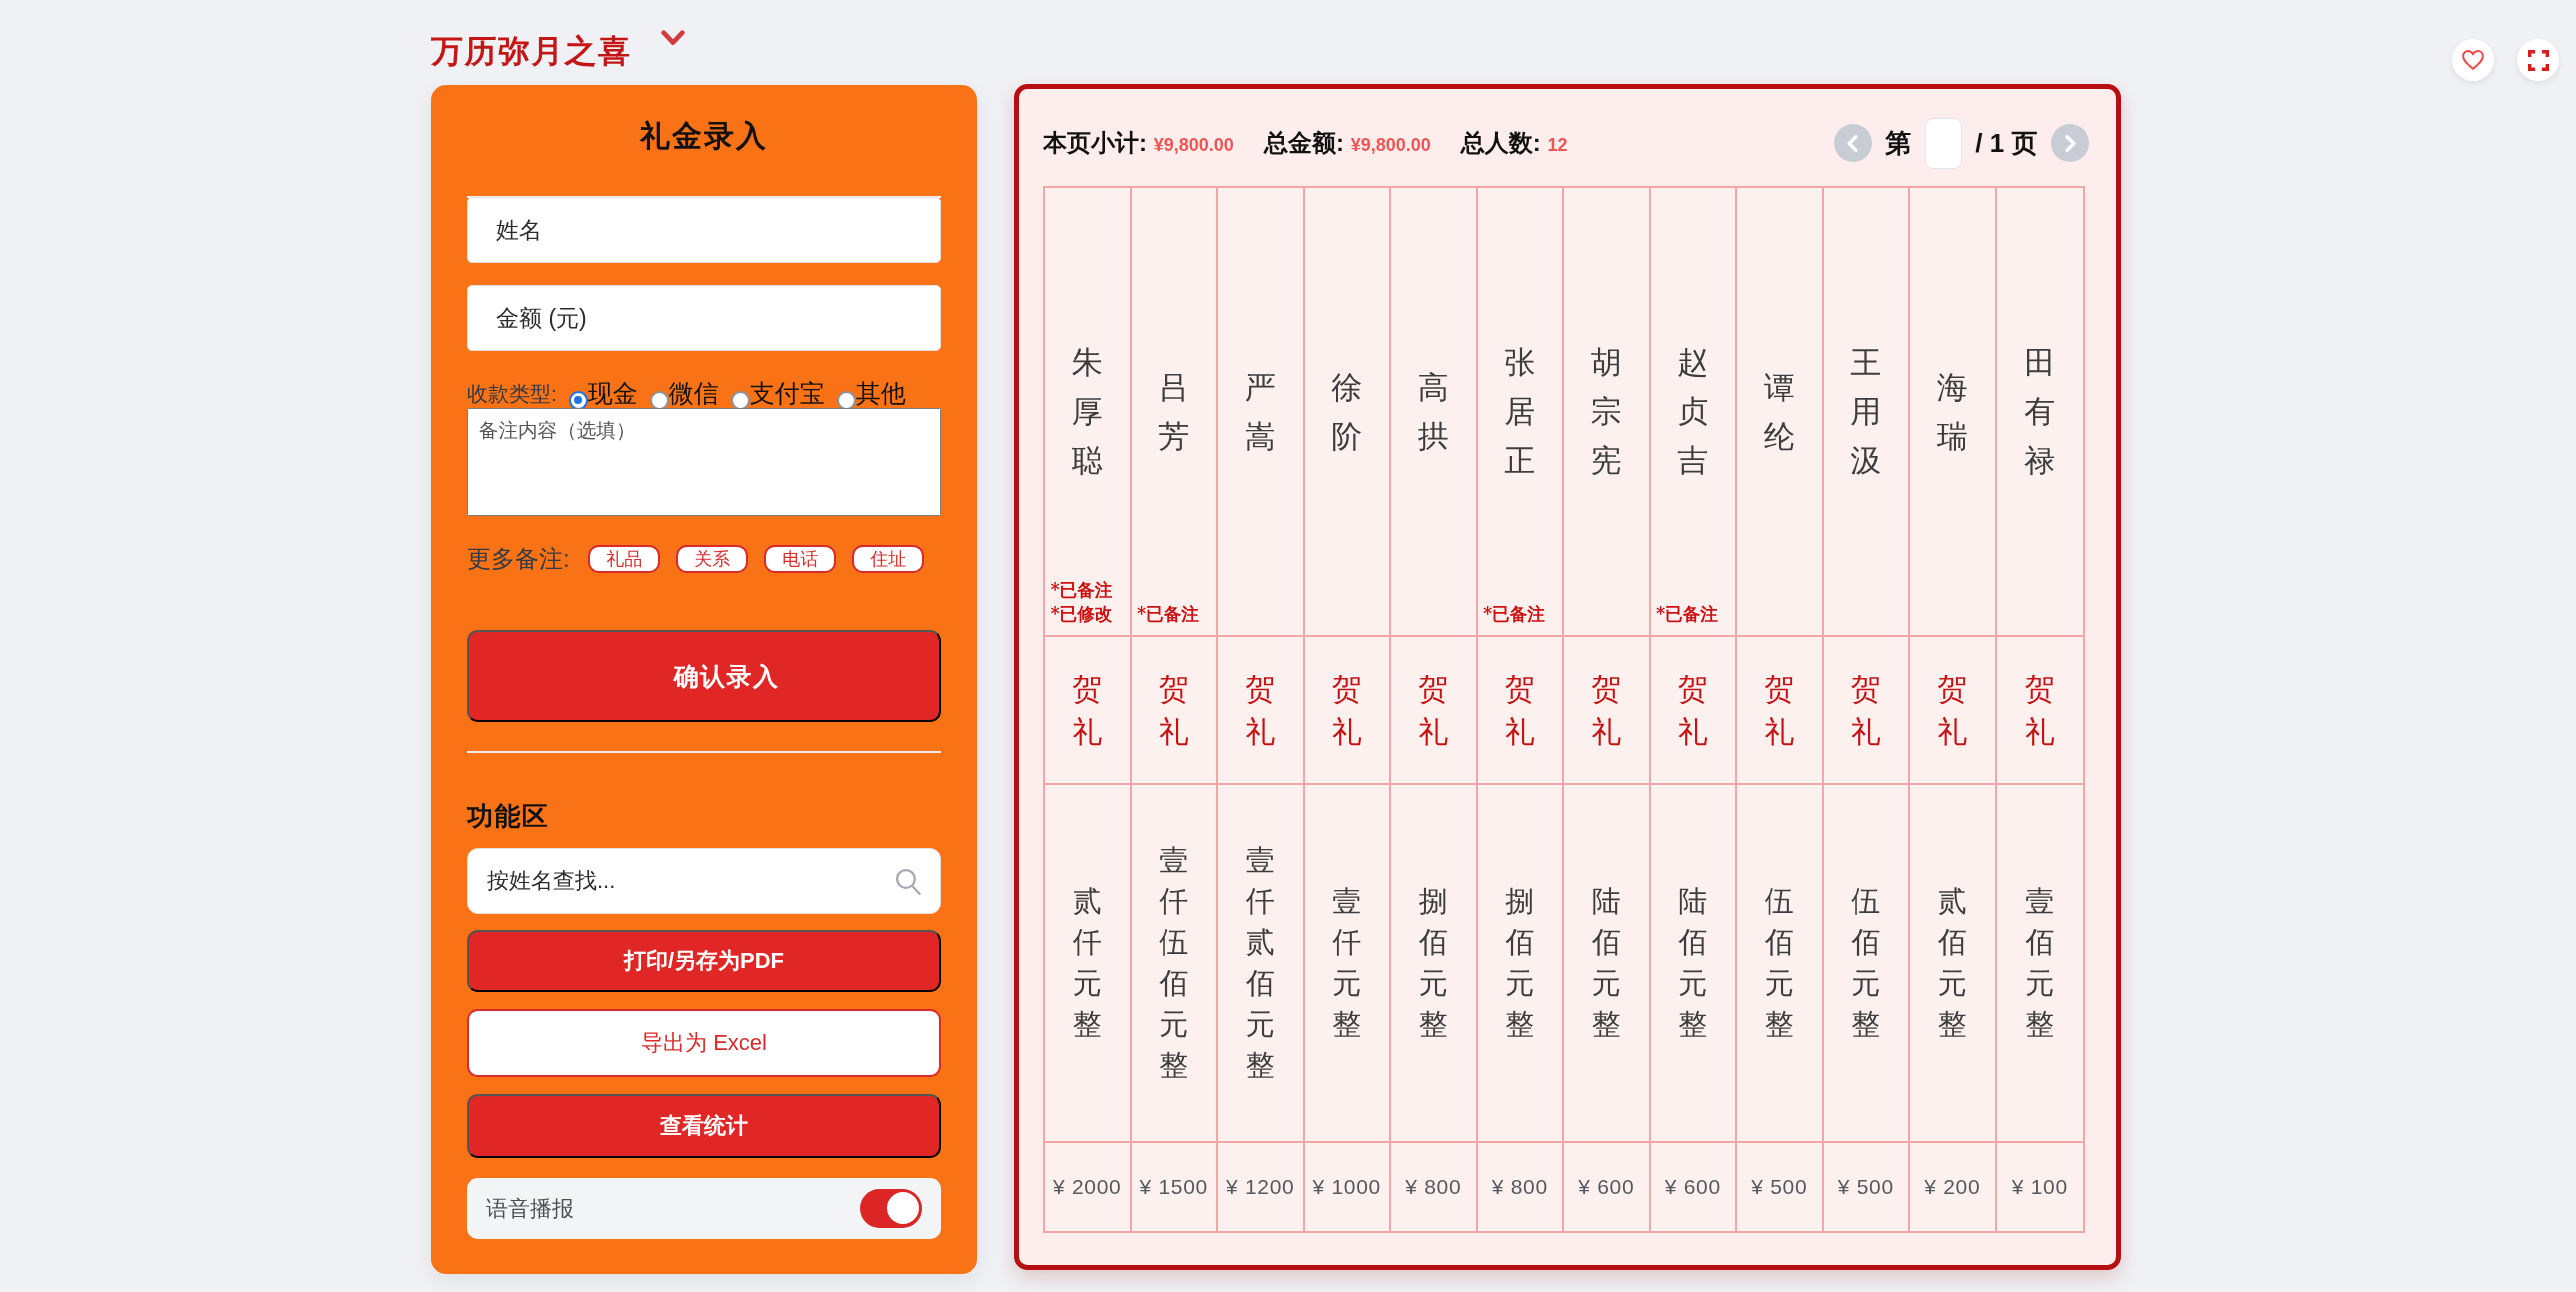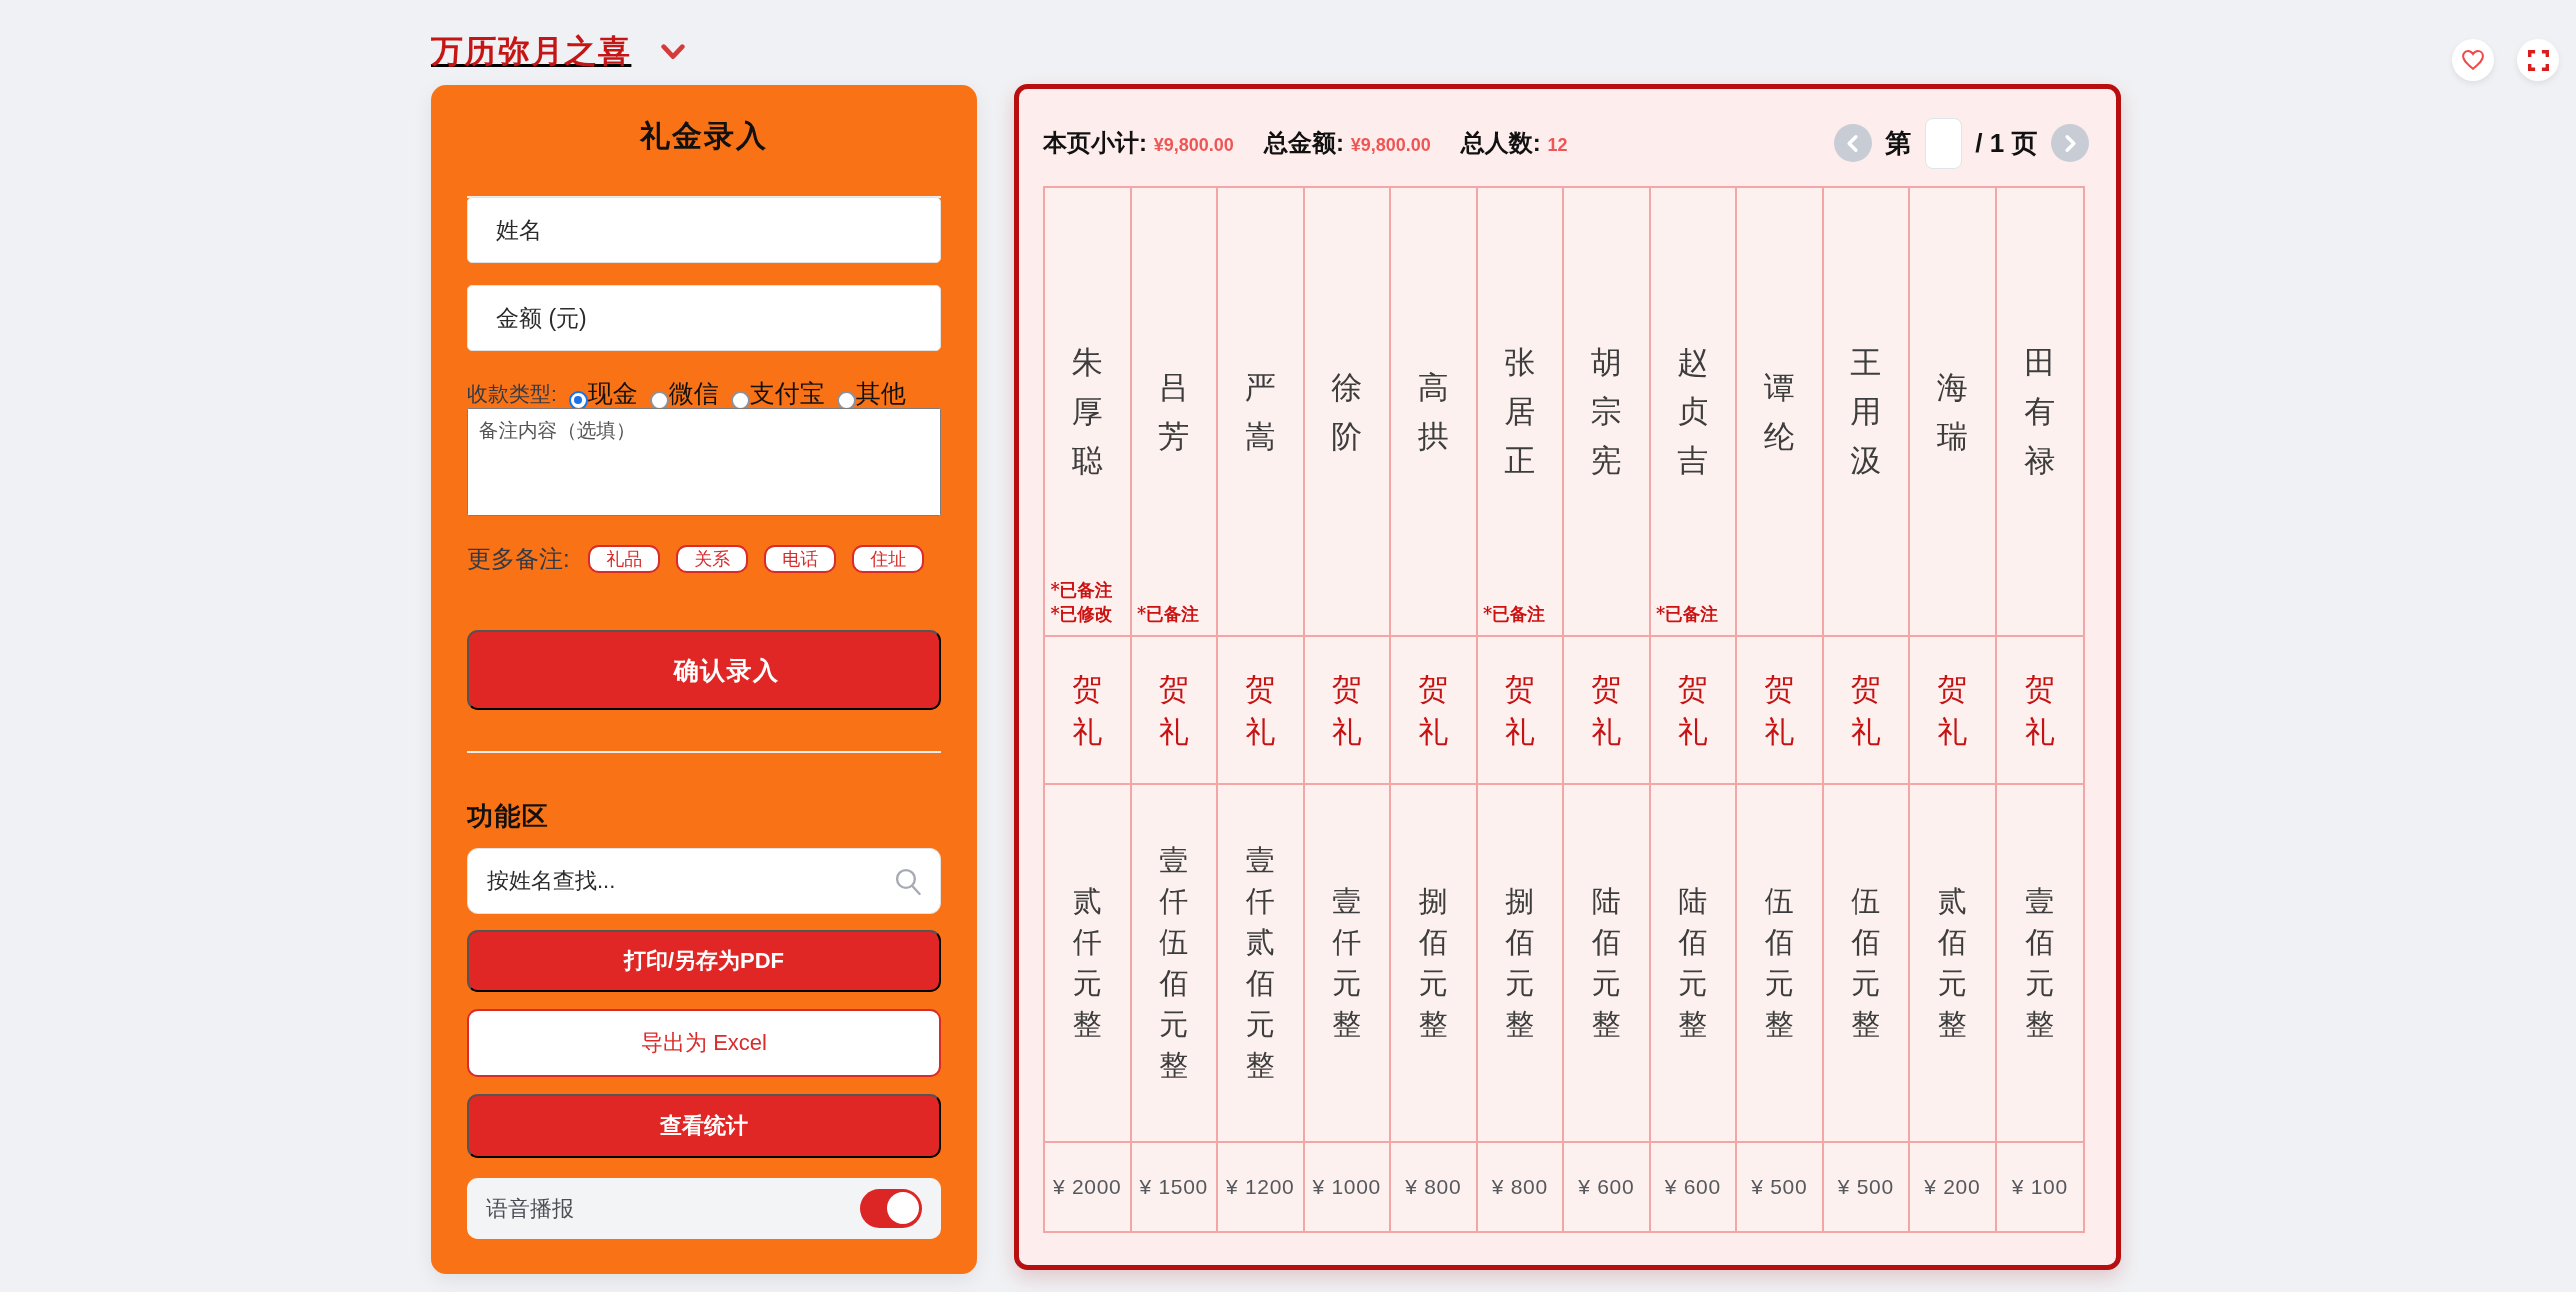--- a/index.html
+++ b/index.html
@@ -1,21 +1,21 @@
 <!DOCTYPE html>
 <html style="font-size:10.8px"><head>
 <meta charset="utf-8">
 <style>
   * { margin:0; padding:0; box-sizing:border-box; }
   html,body { width:2576px; height:1293px; }
   body { font-family:"Liberation Sans", sans-serif; }
   #app { position:relative; width:2576px; height:1293px; background:#f0f1f4; overflow:hidden; }
 
   
-  .page-title-row { position:absolute; left:431px; top:30px; display:flex; align-items:center; gap:30px;text-decoration:underline; }
+  .page-title-row { position:absolute; left:431px; top:30px; display:flex; align-items:flex-start; gap:30px; }
   .page-title { font-size:32px; font-weight:bold; color:#c51616; letter-spacing:1.4px; }
   .title-chevron { width:24px; height:16px; }
 
   
   .round-btn { position:absolute; width:42px; height:42px; border-radius:50%; background:#ffffff;
                box-shadow:0 2.7px 6.8px rgba(0,0,0,0.08); display:flex; align-items:center; justify-content:center; }
   .btn-heart { left:2452px; top:39px; }
   .btn-fullscreen { left:2517px; top:39px; }
 
   
@@ -50,21 +50,21 @@
 
   .chips-row { position:absolute; top:458px; left:0; right:0; display:flex; align-items:center; gap:16px; }
   .chips-label { font-size:24px; color:#333a45; margin-right:2.7px; white-space:nowrap; }
   .chip { border:2px solid #d92b2b; color:#d92b2b; background:#ffffff; border-radius:10.8px;
           height:28px; padding:0 16px; font-size:18px; display:flex; align-items:center; cursor:pointer; }
 
   .btn { display:flex; align-items:center; justify-content:center; border-radius:10.8px; cursor:pointer;
          font-family:"Liberation Sans", sans-serif; }
   .btn-primary { background:#e12626; color:#ffffff; font-weight:bold; }
   .btn-outline { background:#ffffff; color:#d92b2b; border:2px solid #d92b2b; }
-  .btn-submit  { position:absolute; top:545px; left:0; right:0; height:80px; font-size:25px; letter-spacing:1.4px;padding-left:45px; }
+  .btn-submit  { position:absolute; top:545px; left:0; right:0; height:92px; font-size:25px; letter-spacing:1.4px;padding-left:45px; }
 
   .tools-title { position:absolute; top:714px; left:0; font-size:26px; font-weight:bold; color:#111; letter-spacing:1.4px; }
   .search-wrap { position:absolute; top:763px; left:0; right:0; height:66px; }
   .search-wrap input { width:100%; height:100%; border:1.4px solid #e2e2e2; border-radius:10.8px; font-size:22px;
                        padding:0 54px 0 19px; color:#1c1c1c; outline:none; font-family:"Liberation Sans", sans-serif; }
   .search-wrap input::placeholder { color:#2b2b2b; opacity:1; }
   .search-icon { position:absolute; right:17.6px; top:17.6px; width:30px; height:30px; }
 
   .btn-print  { position:absolute; top:845px; left:0; right:0; height:62px;  font-size:22px; }
   .btn-export { position:absolute; top:924px; left:0; right:0; height:68px; font-size:22px; }

